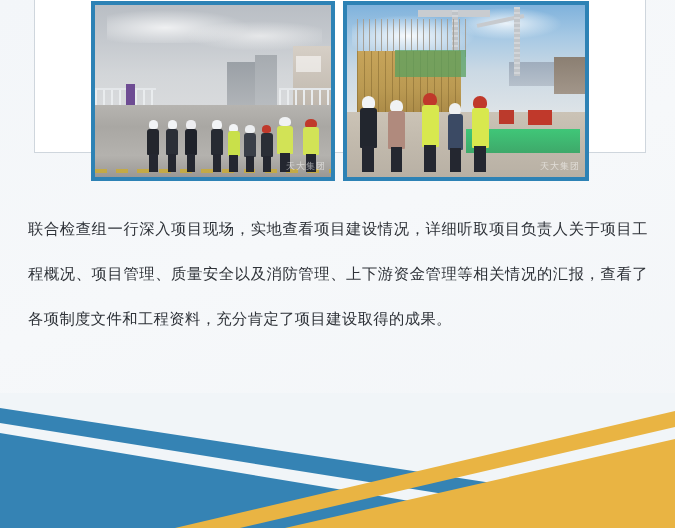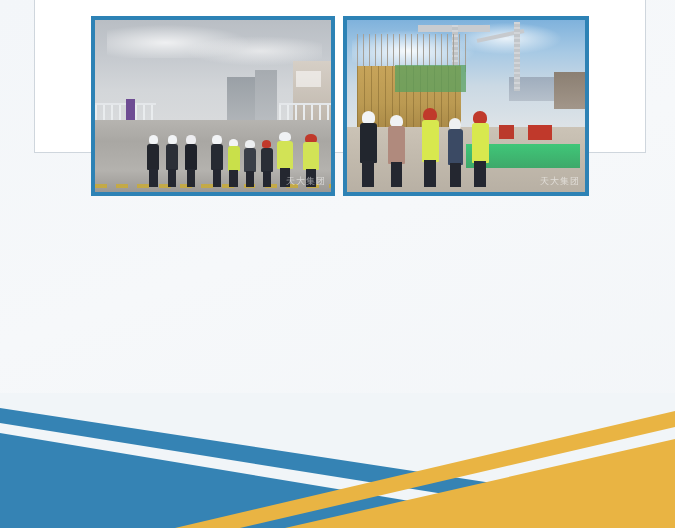--- a/index.html
+++ b/index.html
@@ -33,21 +33,21 @@
     border: 1px solid #cfd6dd;
     border-top: none;
     background: #ffffff;
     box-sizing: border-box;
   }
 
   
   .photo-row {
     position: absolute;
     left: 0;
-    top: 16px;
+    top: 1px;
     width: 648px;
     height: 182px;
   }
 
   .photo {
     position: absolute;
     top: 0px;
     height: 180px;
     border: 4px solid #2d82b5;
     box-sizing: border-box;
@@ -349,20 +349,21 @@
           <div class="helmet" style="background:#c0392b"></div>
           <div class="body" style="background:#d8e84e"></div>
           <div class="legs"></div>
         </div>
 
         <span class="watermark">天大集团</span>
       </div>
     </div>
   </div>
 
+  <div class="body-text">联合检查组一行深入项目现场，实地查看项目建设情况，详细听取项目负责人关于项目工程概况、项目管理、质量安全以及消防管理、上下游资金管理等相关情况的汇报，查看了各项制度文件和工程资料，充分肯定了项目建设取得的成果。</div>
 
   <div class="footer">
     <svg viewBox="0 0 675 135" preserveAspectRatio="none">
 
       <rect x="0" y="0" width="675" height="135" fill="#f1f5f8"></rect>
 
       <polygon points="0,15 0,30 675,138 675,118" fill="#3583b4"></polygon>
 
       <polygon points="0,40 0,135 470,135 675,152" fill="#3583b4"></polygon>
 

